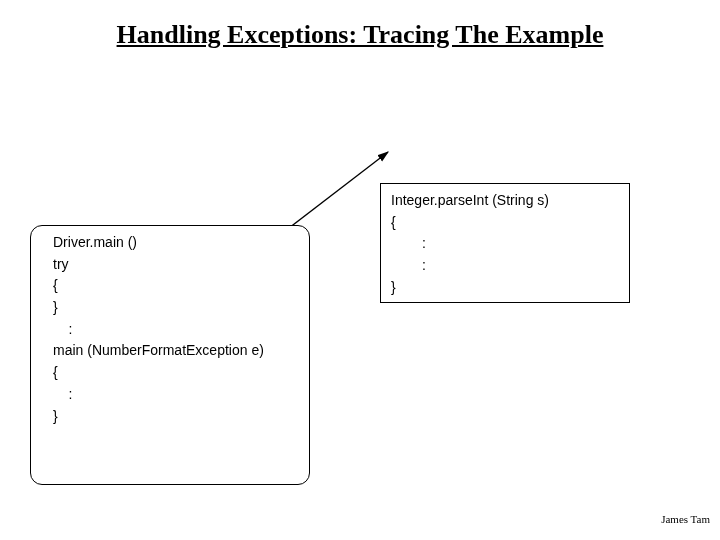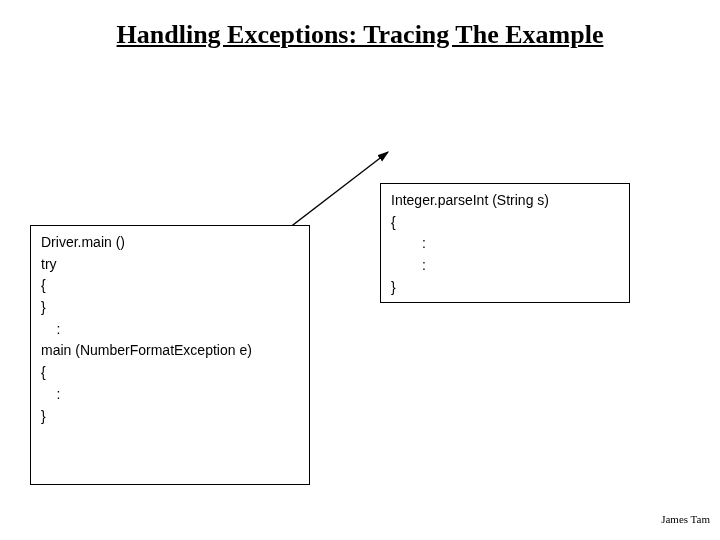--- a/index.html
+++ b/index.html
@@ -27,21 +27,22 @@
     position: absolute;
     border: 1px solid #000;
     background: #fff;
     box-sizing: border-box;
   }
   .left-box {
     left: 30px;
     top: 225px;
     width: 280px;
     height: 260px;
-    padding: 6px 10px;
+    padding: 6px 22px;
+    border-radius: 12px;
   }
   .right-box {
     left: 380px;
     top: 140px;
     width: 250px;
     height: 120px;
     padding: 6px 10px;
     margin-top: 43px;
   }
   .code-line {

